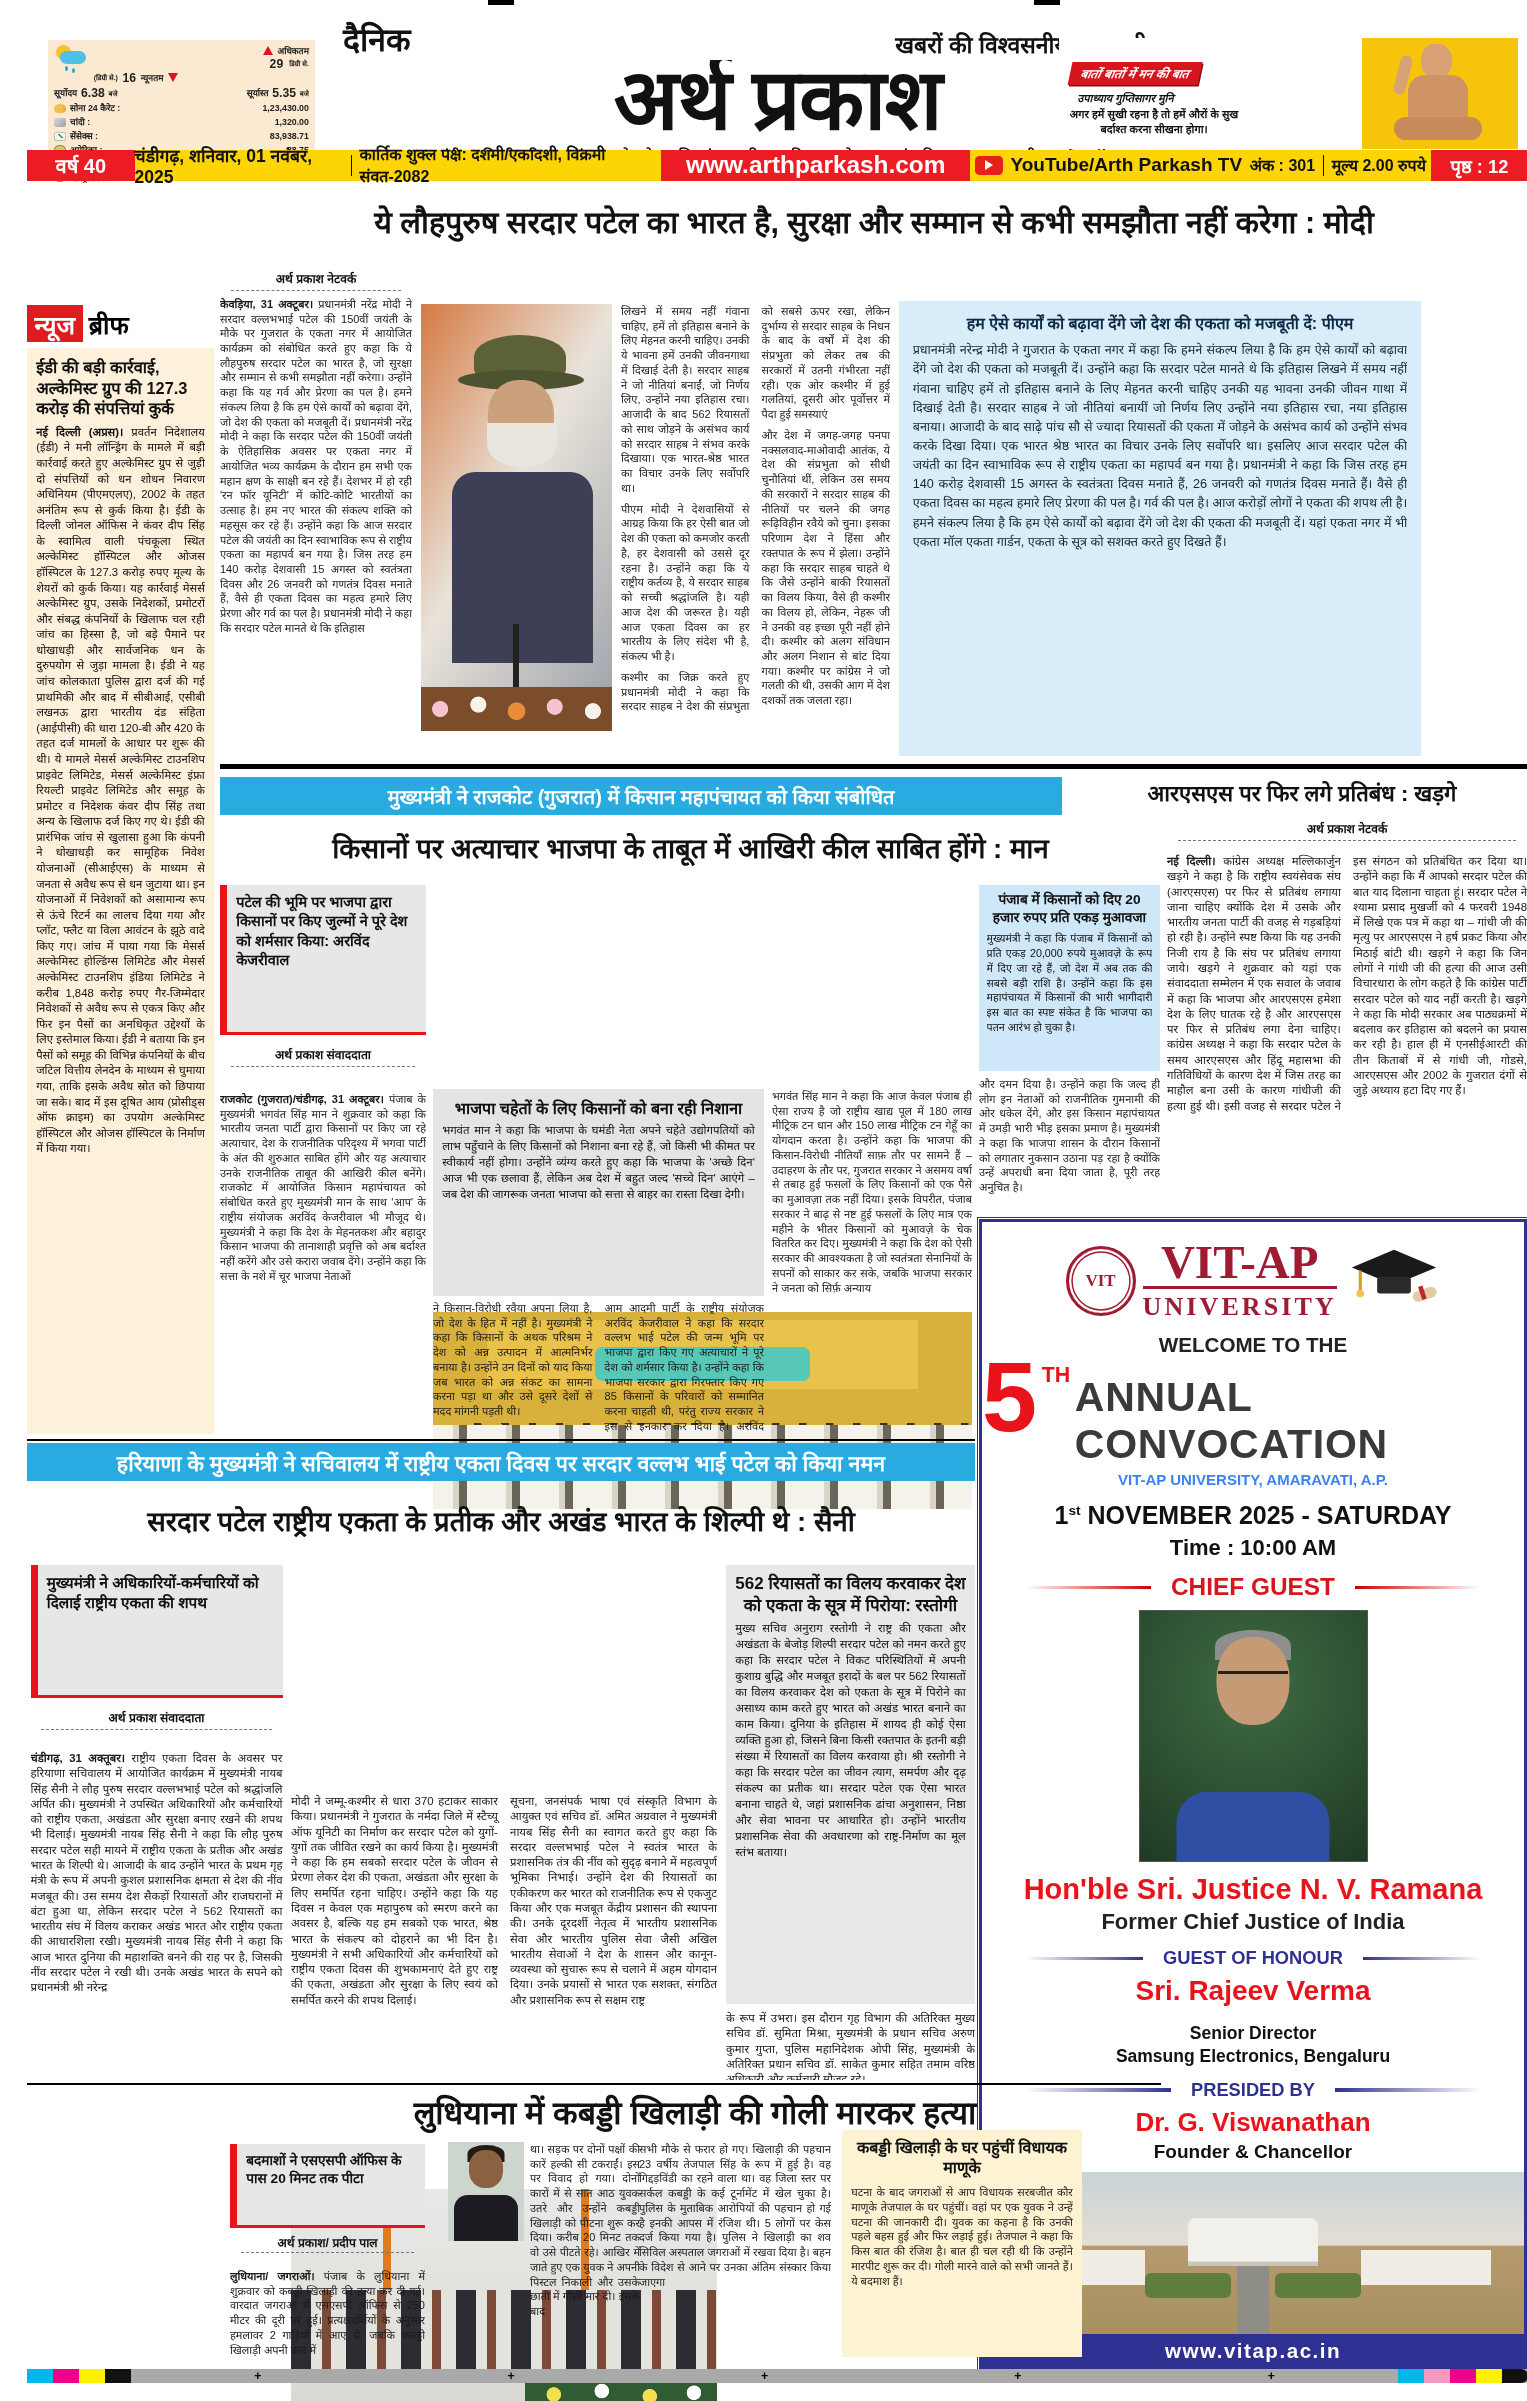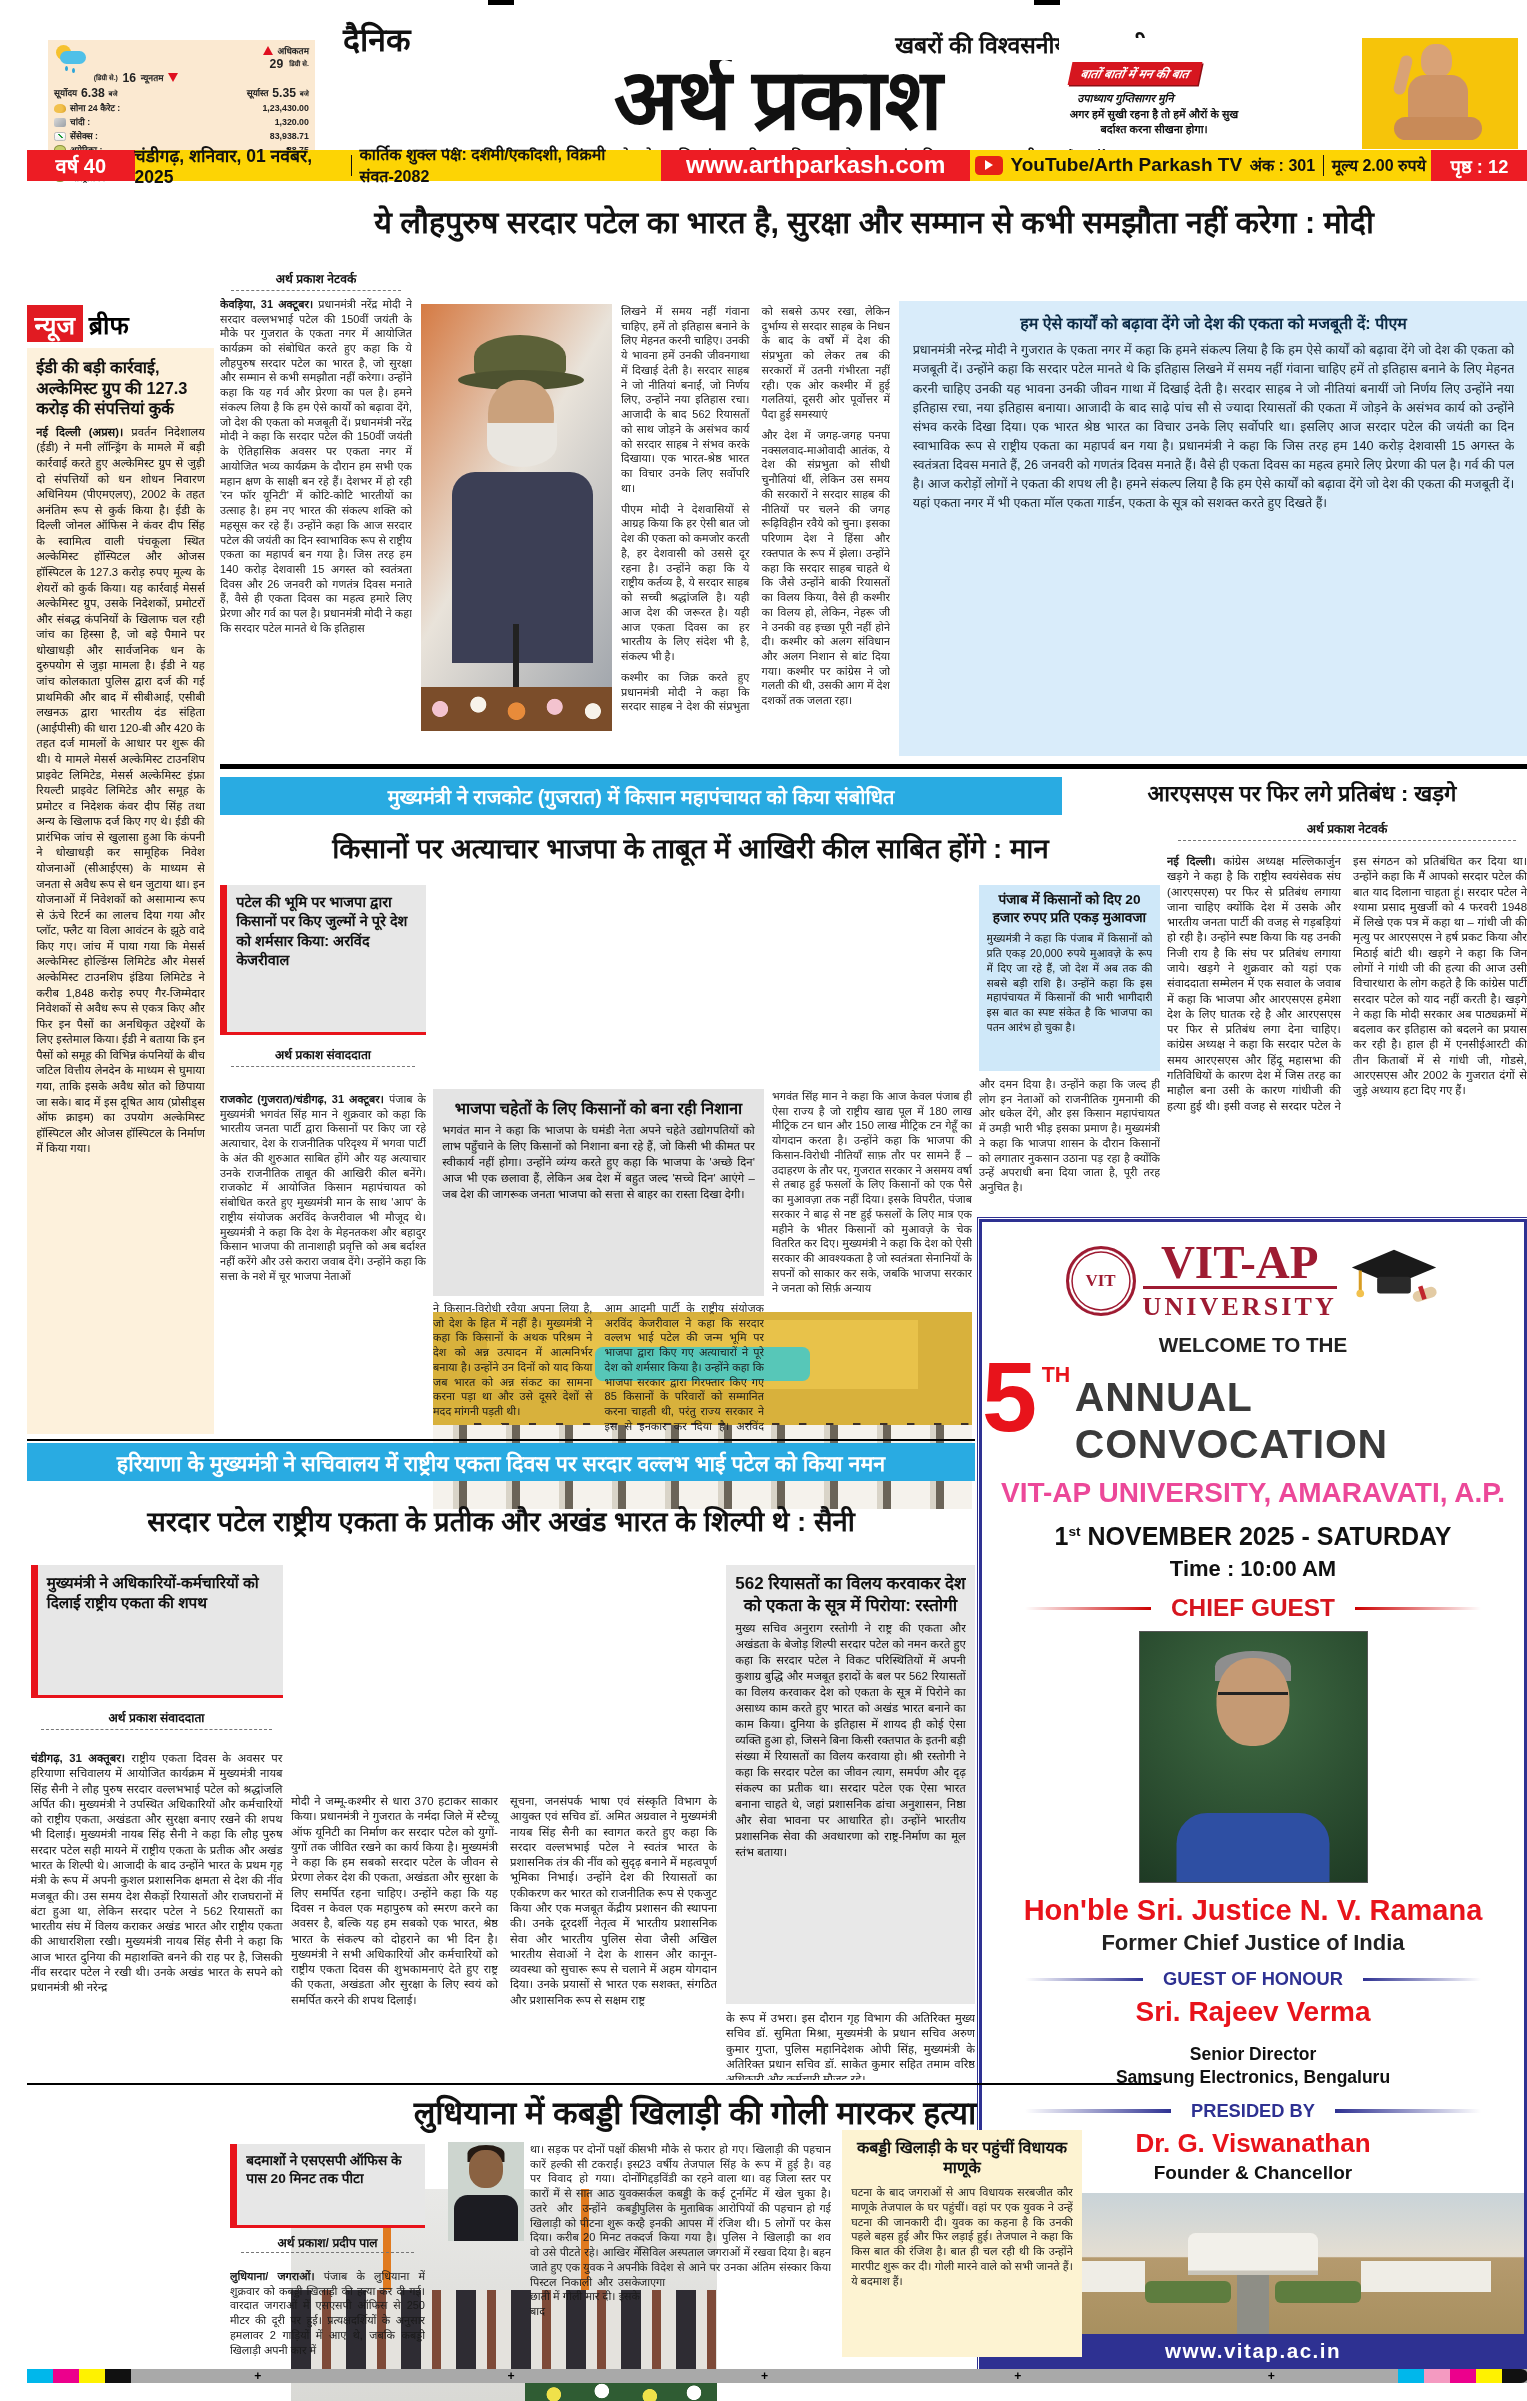--- a/index.html
+++ b/index.html
@@ -142,21 +142,21 @@
   .vit-logo-row { display:flex; align-items:center; gap:7px; margin-top:17px; }
   .vit-seal { width:70px; height:70px; border-radius:50%; border:3.1px solid #9e1b32; box-shadow:inset 0 0 0 2.3px #fff, inset 0 0 0 3.8px #9e1b32; color:#9e1b32; font-weight:900; font-size:17px; display:flex; align-items:center; justify-content:center; font-family:"Liberation Serif",serif; }
   .vit-name { text-align:center; }
   .vit-brand { font-family:"Liberation Serif",serif; font-weight:900; font-size:47px; color:#9e1b32; line-height:1; border-bottom:3.1px solid #9e1b32; padding:0 6.1px; }
   .vit-univ { font-family:"Liberation Serif",serif; font-weight:900; font-size:26px; color:#9e1b32; letter-spacing:3.1px; margin-top:3.1px; }
   .vit-welcome { font-weight:900; font-size:20.6px; color:#222; margin-top:10.7px; }
   .vit-convo-row { display:flex; align-items:flex-start; gap:4.6px; margin-top:-4.6px; }
   .vit-5 { font-size:99px; font-weight:900; color:#e8131b; line-height:.9; }
   .vit-th { font-size:21.4px; font-weight:900; color:#e8131b; margin-top:10.7px; }
   .vit-convo { font-size:41px; font-weight:900; color:#3a3a3a; margin-top:21.4px; letter-spacing:0.8px; }
-  .vit-uniline { font-size:28px; font-weight:900; color:#ec4899; margin-top:9px; }
+  .vit-uniline { font-size:15px; font-weight:900; color:#3b82f6; margin-top:3px; }
   .vit-dateline { font-size:25px; font-weight:900; color:#111; margin-top:13.7px; }
   .vit-time { font-size:22px; font-weight:900; margin-top:4.6px; }
   .rule-label { display:flex; align-items:center; gap:20px; width:84%; margin-top:12.2px; }
   .rule-label .ln { flex:1; height:3.1px; background:linear-gradient(90deg,transparent,#c00); }
   .rule-label .ln.r { background:linear-gradient(90deg,#c00,transparent); }
   .rule-label .txt { font-weight:900; font-size:24.4px; color:#d6161f; }
   .rule-label.navy .txt { color:#2e3192; font-size:18.3px; }
   .rule-label.navy .ln { background:linear-gradient(90deg,transparent,#2e3192); }
   .rule-label.navy .ln.r { background:linear-gradient(90deg,#2e3192,transparent); }
   .vit-photo { width:229px; height:252px; border:1.5px solid #555; margin-top:9.2px; }
@@ -327,21 +327,21 @@
       <div class="modi-flowers"></div>
   </div>
 
   <div class="abs jtxt cols2" style="left:621px;top:304px;width:269px;height:453px;">
     <p>लिखने में समय नहीं गंवाना चाहिए, हमें तो इतिहास बनाने के लिए मेहनत करनी चाहिए। उनकी ये भावना हमें उनकी जीवनगाथा में दिखाई देती है। सरदार साहब ने जो नीतियां बनाईं, जो निर्णय लिए, उन्होंने नया इतिहास रचा। आजादी के बाद 562 रियासतों को साथ जोड़ने के असंभव कार्य को सरदार साहब ने संभव करके दिखाया। एक भारत-श्रेष्ठ भारत का विचार उनके लिए सर्वोपरि था।</p>
     <p style="margin-top:6.1px;">पीएम मोदी ने देशवासियों से आग्रह किया कि हर ऐसी बात जो देश की एकता को कमजोर करती है, हर देशवासी को उससे दूर रहना है। उन्होंने कहा कि ये राष्ट्रीय कर्तव्य है, ये सरदार साहब को सच्ची श्रद्धांजलि है। यही आज देश की जरूरत है। यही आज एकता दिवस का हर भारतीय के लिए संदेश भी है, संकल्प भी है।</p>
     <p style="margin-top:6.1px;">कश्मीर का जिक्र करते हुए प्रधानमंत्री मोदी ने कहा कि सरदार साहब ने देश की संप्रभुता को सबसे ऊपर रखा, लेकिन दुर्भाग्य से सरदार साहब के निधन के बाद के वर्षों में देश की संप्रभुता को लेकर तब की सरकारों में उतनी गंभीरता नहीं रही। एक ओर कश्मीर में हुई गलतियां, दूसरी ओर पूर्वोत्तर में पैदा हुई समस्याएं</p>
     <p style="margin-top:6.1px;">और देश में जगह-जगह पनपा नक्सलवाद-माओवादी आतंक, ये देश की संप्रभुता को सीधी चुनौतियां थीं, लेकिन उस समय की सरकारों ने सरदार साहब की नीतियों पर चलने की जगह रूढ़िविहीन रवैये को चुना। इसका परिणाम देश ने हिंसा और रक्तपात के रूप में झेला। उन्होंने कहा कि सरदार साहब चाहते थे कि जैसे उन्होंने बाकी रियासतों का विलय किया, वैसे ही कश्मीर का विलय हो, लेकिन, नेहरू जी ने उनकी वह इच्छा पूरी नहीं होने दी। कश्मीर को अलग संविधान और अलग निशान से बांट दिया गया। कश्मीर पर कांग्रेस ने जो गलती की थी, उसकी आग में देश दशकों तक जलता रहा।</p>
   </div>
 
-  <div class="abs pmbox" style="left:899px;top:301px;width:629px;height:455px;">
+  <div class="abs pmbox" style="left:899px;top:301px;width:522px;height:455px;">
     <div class="pmbox-h">हम ऐसे कार्यों को बढ़ावा देंगे जो देश की एकता को मजबूती दें: पीएम</div>
     <div class="pmbox-t" style="height:397px;overflow:hidden;">प्रधानमंत्री नरेन्द्र मोदी ने गुजरात के एकता नगर में कहा कि हमने संकल्प लिया है कि हम ऐसे कार्यों को बढ़ावा देंगे जो देश की एकता को मजबूती दें। उन्होंने कहा कि सरदार पटेल मानते थे कि इतिहास लिखने में समय नहीं गंवाना चाहिए हमें तो इतिहास बनाने के लिए मेहनत करनी चाहिए उनकी यह भावना उनकी जीवन गाथा में दिखाई देती है। सरदार साहब ने जो नीतियां बनायीं जो निर्णय लिए उन्होंने नया इतिहास रचा, नया इतिहास बनाया। आजादी के बाद साढ़े पांच सौ से ज्यादा रियासतों की एकता में जोड़ने के असंभव कार्य को उन्होंने संभव करके दिखा दिया। एक भारत श्रेष्ठ भारत का विचार उनके लिए सर्वोपरि था। इसलिए आज सरदार पटेल की जयंती का दिन स्वाभाविक रूप से राष्ट्रीय एकता का महापर्व बन गया है। प्रधानमंत्री ने कहा कि जिस तरह हम 140 करोड़ देशवासी 15 अगस्त के स्वतंत्रता दिवस मनाते हैं, 26 जनवरी को गणतंत्र दिवस मनाते हैं। वैसे ही एकता दिवस का महत्व हमारे लिए प्रेरणा की पल है। गर्व की पल है। आज करोड़ों लोगों ने एकता की शपथ ली है। हमने संकल्प लिया है कि हम ऐसे कार्यों को बढ़ावा देंगे जो देश की एकता की मजबूती दें। यहां एकता नगर में भी एकता मॉल एकता गार्डन, एकता के सूत्र को सशक्त करते हुए दिखते हैं।</div>
   </div>
 
   <div class="abs hr-black" style="left:220px;top:764px;width:1308px;height:4.6px;"></div>
 
   <div class="abs kicker" style="left:220px;top:777px;width:842px;height:38px;">मुख्यमंत्री ने राजकोट (गुजरात) में किसान महापंचायत को किया संबोधित</div>
   <div class="abs h-maan" style="left:220px;top:824px;width:941px;height:50px;line-height:50px;">किसानों पर अत्याचार भाजपा के ताबूत में आखिरी कील साबित होंगे : मान</div>
 
   <div class="abs quotebox" style="left:220px;top:885px;width:206px;height:150px;">पटेल की भूमि पर भाजपा द्वारा किसानों पर किए जुल्मों ने पूरे देश को शर्मसार किया: अरविंद केजरीवाल</div>

